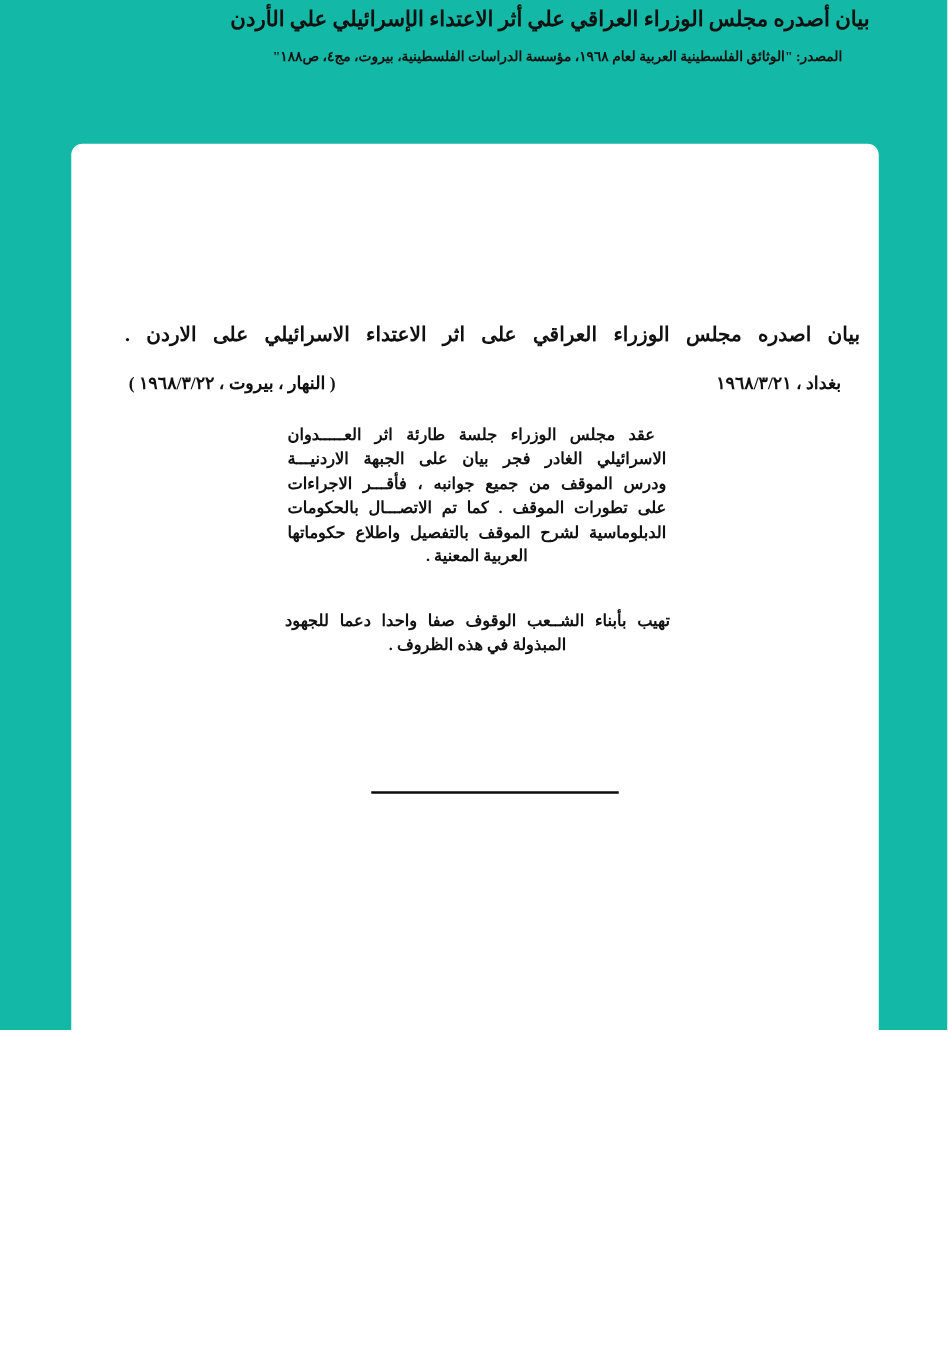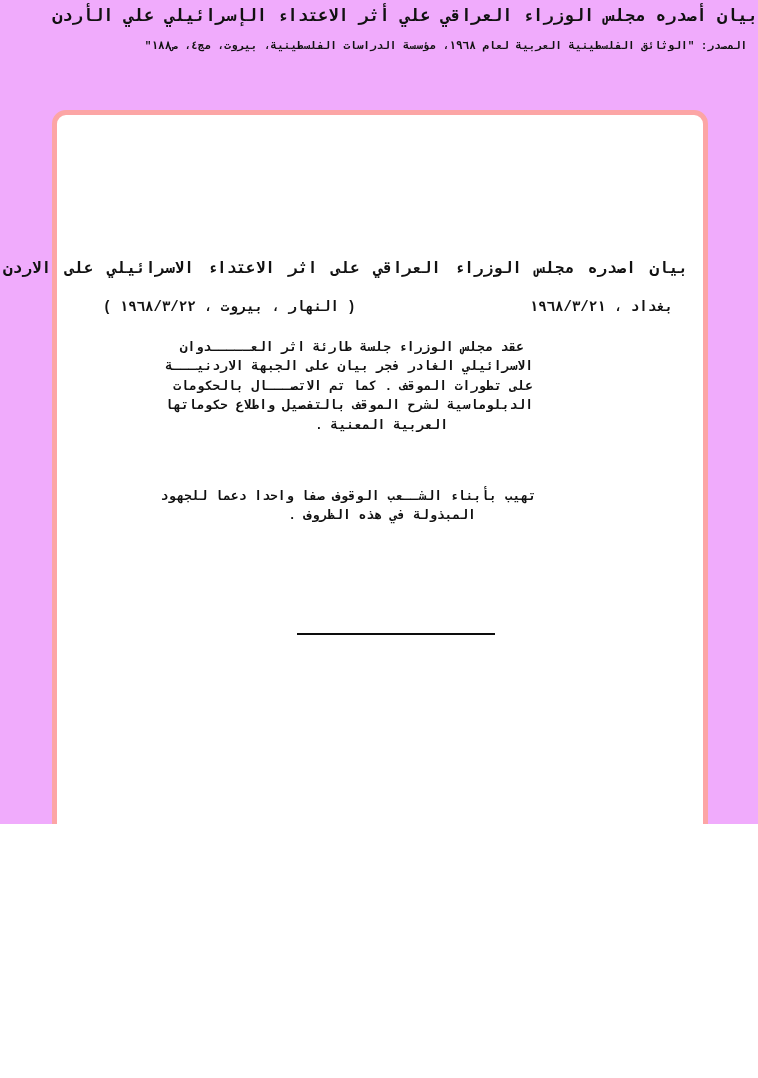--- a/index.html
+++ b/index.html
@@ -1,22 +1,22 @@
 <!DOCTYPE html>
 <html lang="ar"><head>
 <meta charset="utf-8">
 <style>
   html, body { margin: 0; padding: 0; background: #ffffff; }
   .page {
     position: relative;
     width: 758px;
     height: 824px;
-    background: #f0abfc;
+    background: #14b8a6;
     overflow: hidden;
-    font-family: Liberation Mono, monospace;
+    font-family: Liberation Serif, serif;
     color: #111111;
   }
   
   .header-title {
     position: absolute;
     top: 5px; left: 0;
     width: 758px;
     box-sizing: border-box;
     padding-left: 122px;
     direction: rtl;
@@ -37,21 +37,21 @@
     font-size: 11px;
     font-weight: bold;
     white-space: nowrap;
   }
   
   .frame {
     position: absolute;
     left: 52px; top: 110px;
     width: 656px; height: 880px;
     box-sizing: border-box;
-    border: 5px solid #fca5a5;
+    border: 5px solid #14b8a6;
     border-radius: 14px;
     background: #ffffff;
   }
   
   .doc-title {
     position: absolute;
     left: 43px; top: 143px;
     width: 588px;
     direction: rtl;
     font-size: 16px;
@@ -110,20 +110,21 @@
     <div class="doc-title">بيان اصدره مجلس الوزراء العراقي على اثر الاعتداء الاسرائيلي على الاردن .</div>
 
     <div class="dateline">
       <span>بغداد ، ١٩٦٨/٣/٢١</span>
       <span>( النهار ، بيروت ، ١٩٦٨/٣/٢٢ )</span>
     </div>
 
     <div class="para para-1">
       <div class="line first">عقد مجلس الوزراء جلسة طارئة اثر العـــــدوان</div>
       <div class="line">الاسرائيلي الغادر فجر بيان على الجبهة الاردنيـــة</div>
+      <div class="line">ودرس الموقف من جميع جوانبه ، فأقـــر الاجراءات</div>
       <div class="line">على تطورات الموقف . كما تم الاتصـــال بالحكومات</div>
       <div class="line">الدبلوماسية لشرح الموقف بالتفصيل واطلاع حكوماتها</div>
       <div class="line last">العربية المعنية .</div>
     </div>
 
     <div class="para para-2">
       <div class="line">تهيب بأبناء الشــعب الوقوف صفا واحدا دعما للجهود</div>
       <div class="line last">المبذولة في هذه الظروف .</div>
     </div>
 

